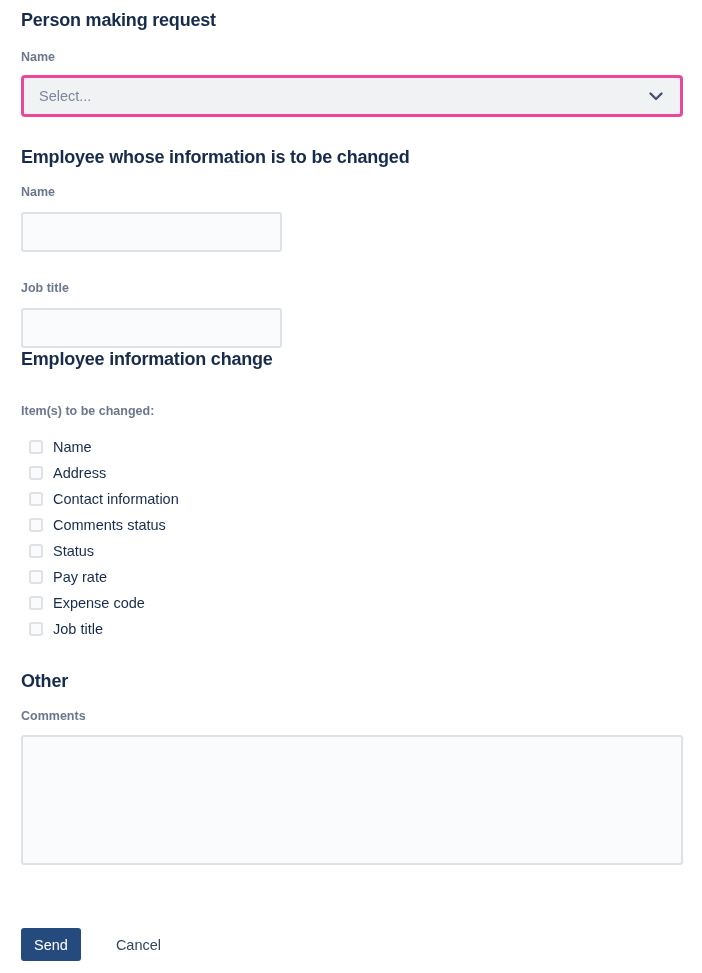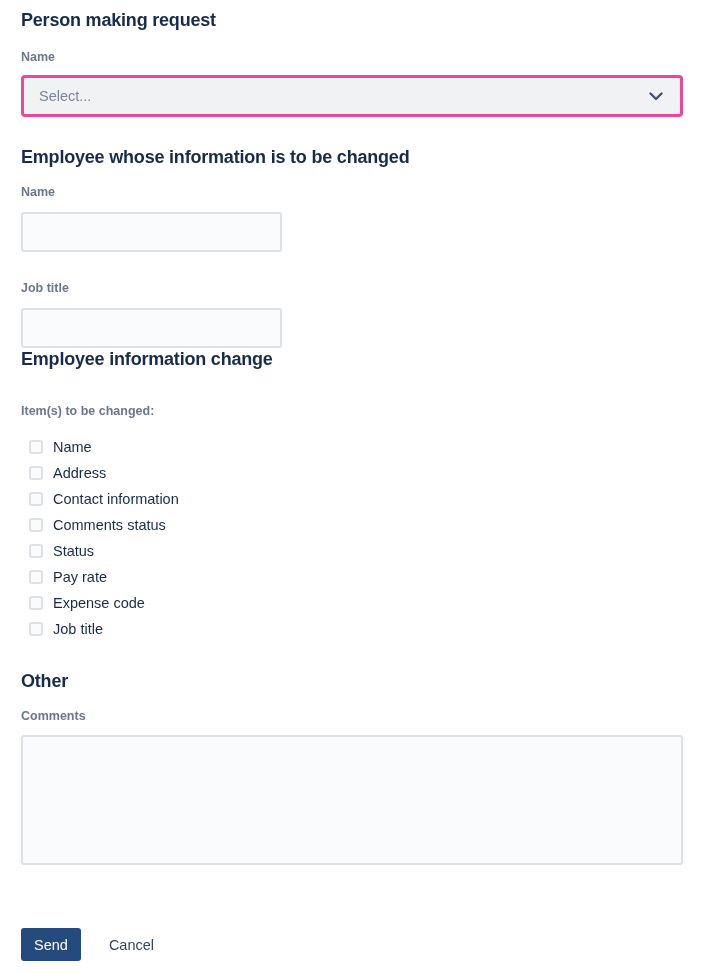--- a/index.html
+++ b/index.html
@@ -126,21 +126,21 @@
     border: none;
     border-radius: 3px;
     font-family: "Liberation Sans", "DejaVu Sans", sans-serif;
     font-size: 14.5px;
     font-weight: 400;
     height: 33px;
     padding: 0 13px;
     cursor: pointer;
   }
   .cancel-link {
-    margin-left: 28px;
+    margin-left: 35px;
     font-size: 14.5px;
     color: #344563;
     cursor: pointer;
   }
 </style>
 </head>
 <body>
 
 <div class="page">
   <div class="container">

